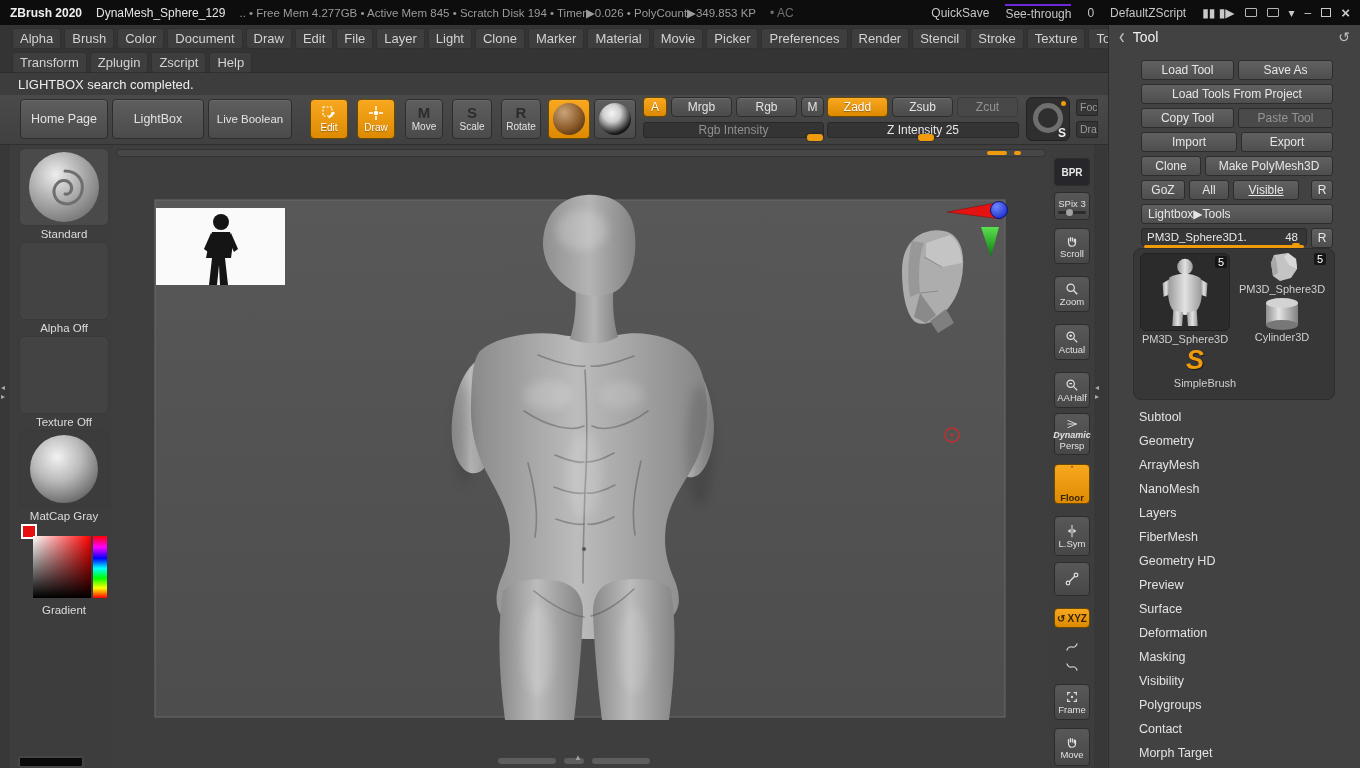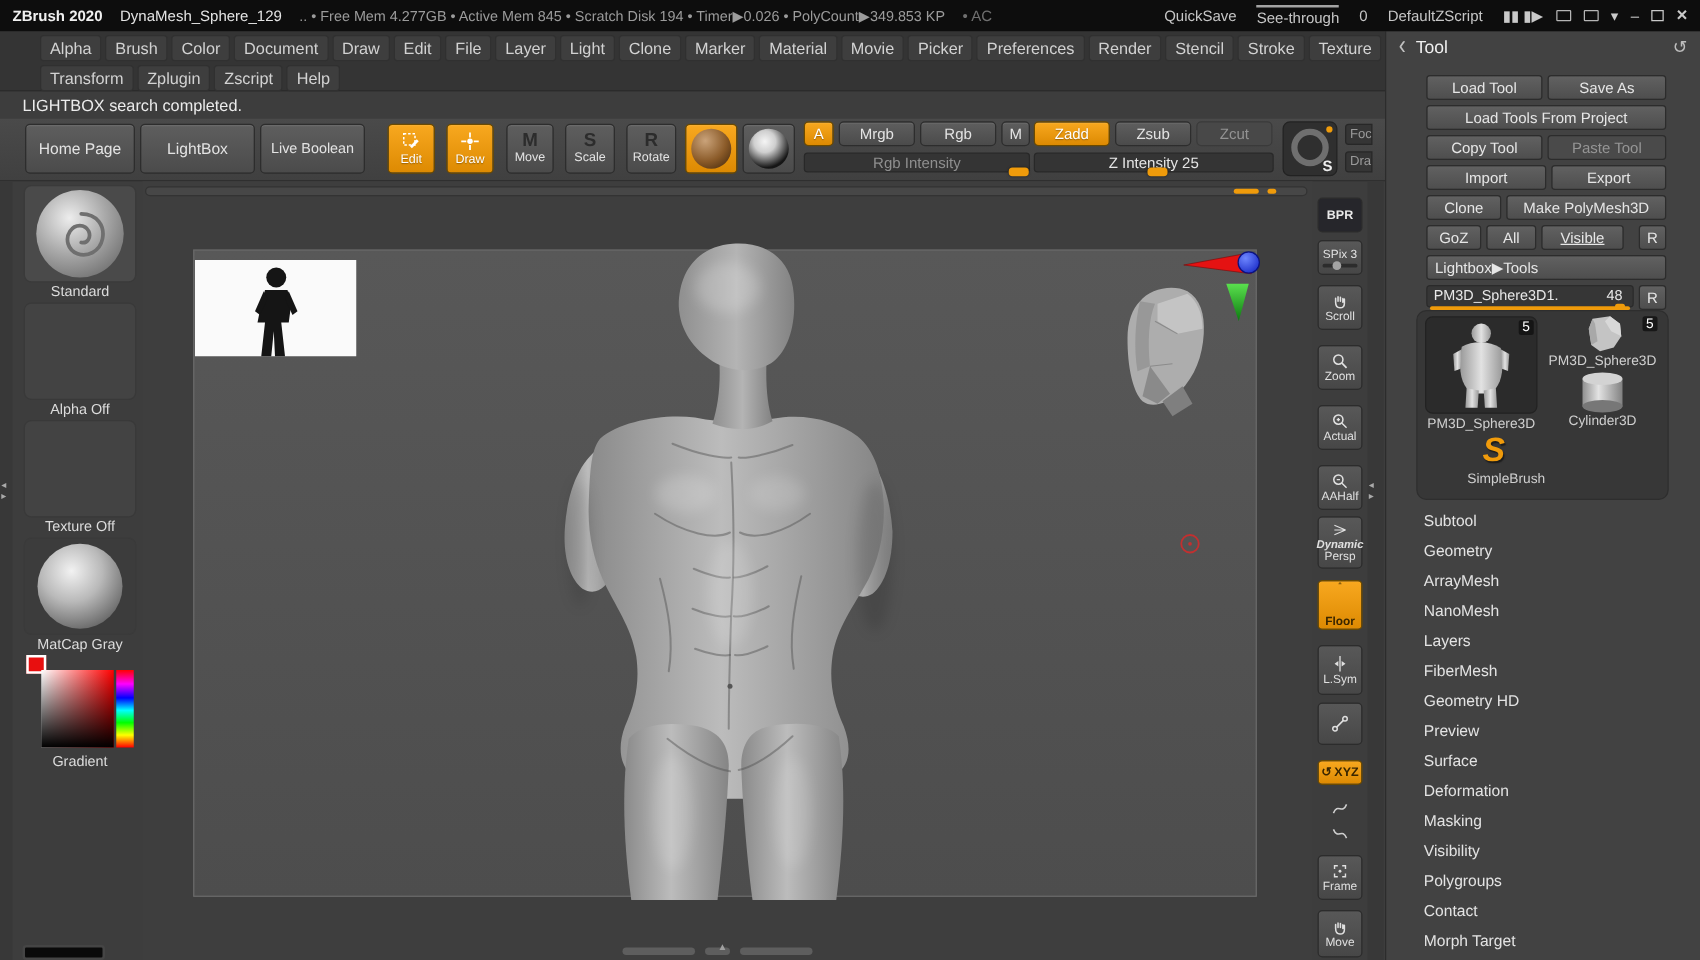--- a/index.html
+++ b/index.html
@@ -8,29 +8,29 @@
   .abs { position:absolute; }
 
   
   .titlebar { position:absolute; left:0; top:0; width:1360px; height:25px; background:#0d0d0d;
     display:flex; align-items:center; gap:14px; padding:0 10px; font-size:12px; color:#c6c6c6; z-index:20; }
   .titlebar .app { font-weight:bold; color:#f0f0f0; }
   .titlebar .doc { color:#e4e4e4; }
   .titlebar .stats { color:#9b9b9b; font-size:11.5px; }
   .titlebar .ac { color:#6f6f6f; }
   .titlebar .right-cluster { margin-left:auto; display:flex; align-items:center; gap:16px; }
-  .seethrough { border-top:2px solid #a3a3a3; padding-top:1px; }
+  .seethrough { border-top:2px solid #6d28d9; padding-top:1px; }
   .win-icons { display:flex; align-items:center; gap:10px; color:#c9c9c9; }
   .mini-monitor { width:12px; height:9px; border:1px solid #b5b5b5; display:inline-block; border-radius:1px; }
   .restore-box { width:10px; height:9px; border:1px solid #c9c9c9; display:inline-block; }
   .close-x { font-size:15px; font-weight:bold; line-height:10px; }
 
   
   .menubar { position:absolute; left:0; top:25px; width:1360px; height:48px; background:#343434;
-    border-bottom:1px solid #2b2b2b; z-index:2;padding-left:20px; }
+    border-bottom:1px solid #2b2b2b; z-index:2; }
   .menurow { display:flex; gap:3px; padding:2px 0 0 12px; height:24px; align-items:center; }
   .menu-item { padding:2px 7px; background:#3e3e3e; border:1px solid #303030; border-radius:3px;
     color:#d2d2d2; font-size:13px; white-space:nowrap; }
 
   
   .statusbar { position:absolute; left:0; top:73px; width:1100px; height:22px;
     font-size:13px; color:#ececec; padding:4px 0 0 18px; }
 
   
   .topshelf { position:absolute; left:0; top:95px; width:1108px; height:50px;

